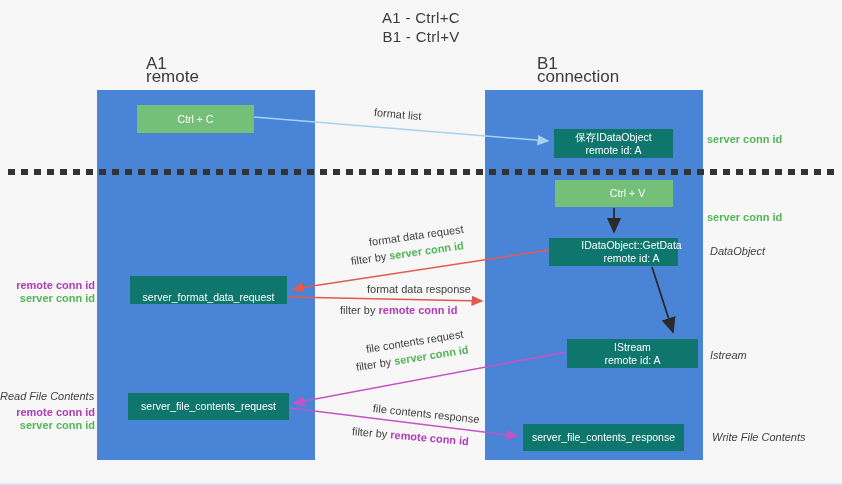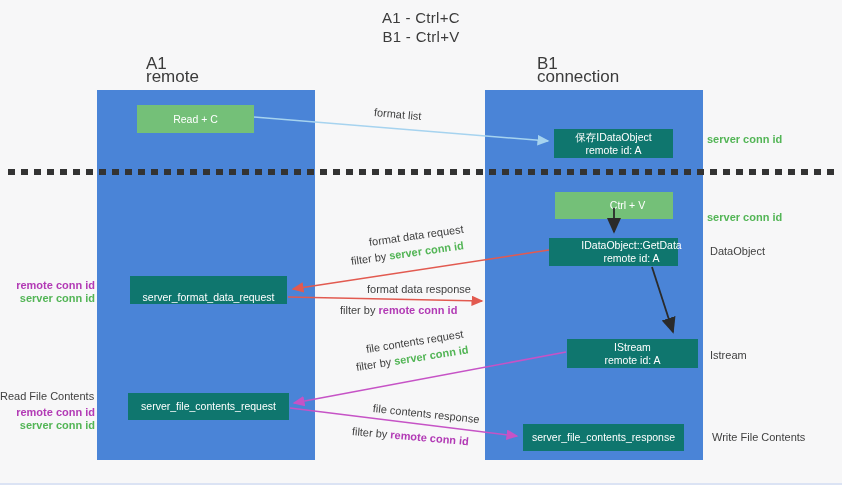--- a/index.html
+++ b/index.html
@@ -26,21 +26,21 @@
            background:repeating-linear-gradient(to right,#333 0px,#333 7px,transparent 7px,transparent 13px);}
 
   
   .node{position:absolute; display:flex; flex-direction:column; align-items:center;
         justify-content:center; color:#fff; font-size:10.5px; line-height:13px;
         text-align:center; box-sizing:border-box;}
   .node.green{background:#74c078;}
   .node.orange{background:#0f766e;}
   #ctrl-c     {left:137px; top:105px; width:117px; height:28px;}
   #save-obj   {left:554px; top:129px; width:119px; height:29px;}
-  #ctrl-v     {left:555px; top:192px; width:118px; height:27px;padding-left:27px;}
+  #ctrl-v     {left:555px; top:180px; width:118px; height:27px;padding-left:27px;}
   #getdata    {left:549px; top:238px; width:129px; height:28px;padding-left:36px;}
   #format-req {left:130px; top:276px; width:157px; height:28px;justify-content:flex-end;}
   #format-resp{left:488px; top:288px; width:156px; height:29px;}
   #istream-box{left:567px; top:339px; width:131px; height:29px;}
   #file-req   {left:128px; top:393px; width:161px; height:27px;}
   #file-resp  {left:523px; top:424px; width:161px; height:27px;}
 
   
   #arrows{position:absolute; left:0; top:0; width:842px; height:485px; pointer-events:none;}
   .s-blue {stroke:#a6d3ef; stroke-width:1.5; fill:none;}
@@ -58,21 +58,21 @@
   #lbl-fdr-filter    {left:351px; top:255px; transform:rotate(-8deg);}
   #lbl-fdresp        {left:367px; top:283px;}
   #lbl-fdresp-filter {left:340px; top:304px;}
   #lbl-fcr           {left:366px; top:343px; transform:rotate(-9deg);}
   #lbl-fcr-filter    {left:356px; top:361px; transform:rotate(-9deg);}
   #lbl-fcresp        {left:373px; top:402px; transform:rotate(6deg);}
   #lbl-fcresp-filter {left:352px; top:425px; transform:rotate(5deg);}
 
   
   .ann{position:absolute; font-size:11px; white-space:nowrap; line-height:13px;}
-  .ann.dark{color:#3f3f3f;}
+  .ann.dark{color:#3f3f3f;font-style:italic;}
   .g-bold{color:#53b556; font-weight:bold;}
   .p-bold{color:#b23ab5; font-weight:bold;}
   #ann-save-scid {left:707px; top:133px;}
   #ann-ctrlv-scid{left:707px; top:211px;}
   #ann-dataobject{left:710px; top:245px;}
   #ann-istream   {left:710px; top:349px;}
   #ann-write     {left:712px; top:431px;}
   #ann-read      {left:0px;   top:390px; width:93px; text-align:right;}
   #ann-fmt-ids   {left:0px;   top:279px; width:95px; text-align:right;}
   #ann-file-ids  {left:0px;   top:406px; width:95px; text-align:right;}
@@ -97,21 +97,21 @@
     <div>B1</div>
     <div>connection</div>
   </div>
 
   <div class="lane" id="lane-a1"></div>
   <div class="lane" id="lane-b1"></div>
 
   <div id="divider"></div>
 
   <div class="node green" id="ctrl-c">
-    <span>Read + C</span>
+    <span>Ctrl + C</span>
   </div>
   <div class="node orange" id="save-obj">
     <span>保存IDataObject</span>
     <span>remote id: A</span>
   </div>
   <div class="node green" id="ctrl-v">
     <span>Ctrl + V</span>
   </div>
   <div class="node orange" id="getdata">
     <span>IDataObject::GetData</span>

